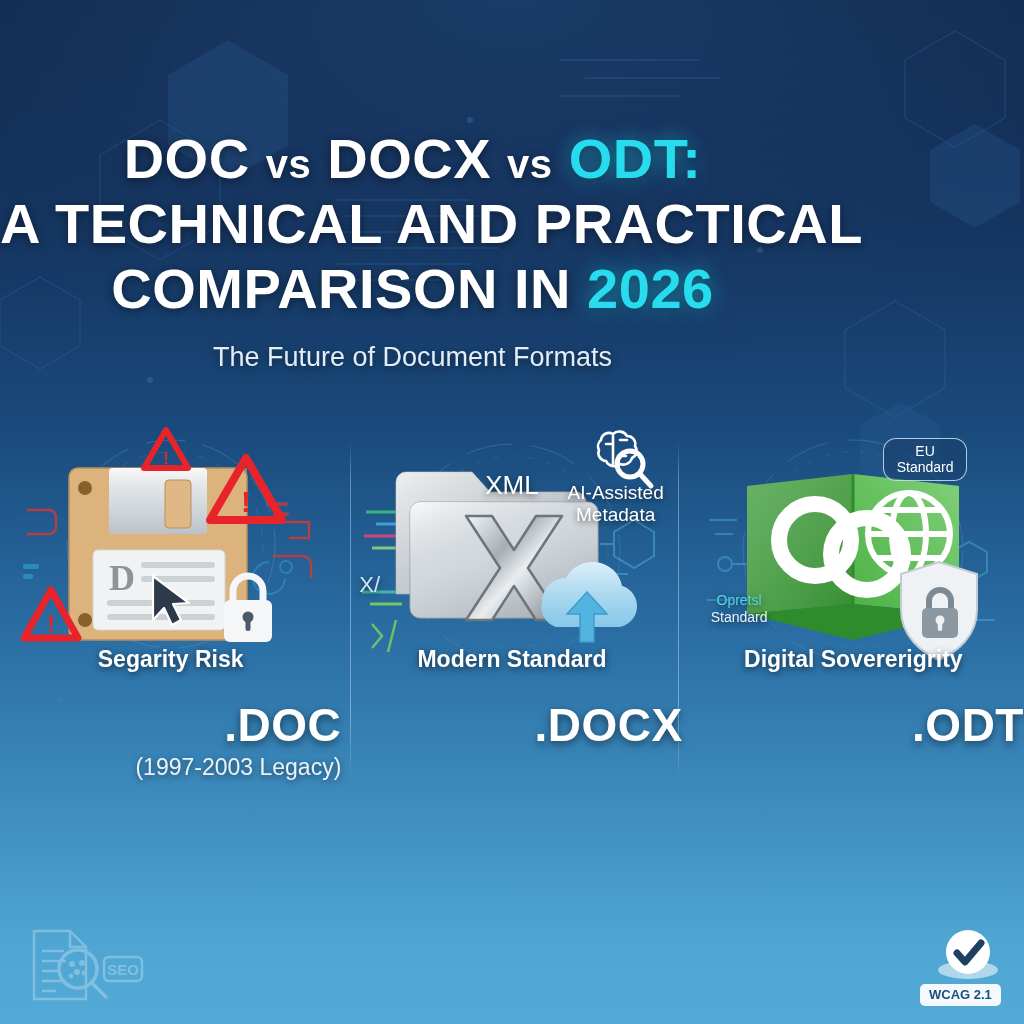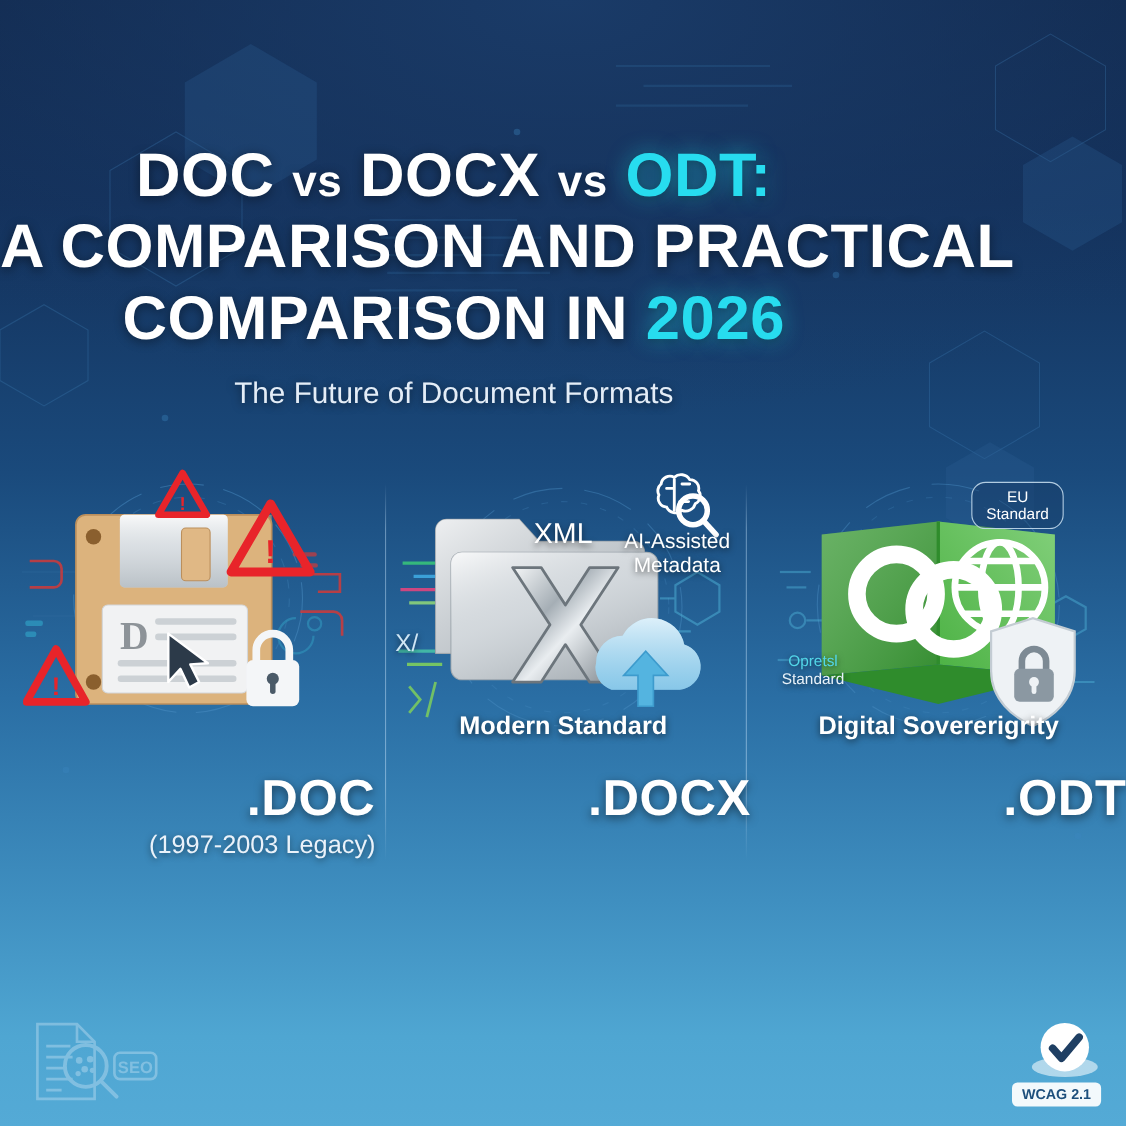--- a/index.html
+++ b/index.html
@@ -145,21 +145,21 @@
   </svg>
 
   <div class="header">
     <div class="title-line tl1">
       <span>DOC</span>
       <span class="vs">vs</span>
       <span>DOCX</span>
       <span class="vs">vs</span>
       <span class="cyan">ODT:</span>
     </div>
-    <div class="title-line tl2">A COMPARISON AND PRACTICAL</div>
+    <div class="title-line tl2">A TECHNICAL AND PRACTICAL</div>
     <div class="title-line tl3">
       <span>COMPARISON IN</span>
       <span class="cyan">2026</span>
     </div>
     <div class="subtitle">The Future of Document Formats</div>
   </div>
 
   <div class="cols">
     <div class="divider" id="div1"></div>
     <div class="divider" id="div2"></div>
@@ -234,20 +234,21 @@
           <text x="30" y="208" text-anchor="middle" font-size="23" font-weight="bold" fill="#e8242a">!</text>
           <defs>
             <linearGradient id="shutterG" x1="0" y1="0" x2="0" y2="1">
               <stop offset="0" stop-color="#ffffff" stop-opacity=".85"></stop>
               <stop offset=".45" stop-color="#dfe4e8" stop-opacity=".5"></stop>
               <stop offset="1" stop-color="#a9b2b9" stop-opacity=".6"></stop>
             </linearGradient>
           </defs>
         </svg>
       </div>
+      <div class="tagline">Segarity Risk</div>
       <div class="fmt">.DOC</div>
       <div class="fmt-sub">(1997-2003 Legacy)</div>
     </div>
 
     <div class="col">
       <div class="art">
         <svg width="300" height="240" viewBox="0 0 300 240">
           <g fill="none" stroke="#4f93c8" opacity=".4">
             <circle cx="150" cy="128" r="108" stroke-dasharray="46 20"></circle>
             <circle cx="150" cy="128" r="96" stroke-dasharray="6 12" opacity=".6"></circle>

